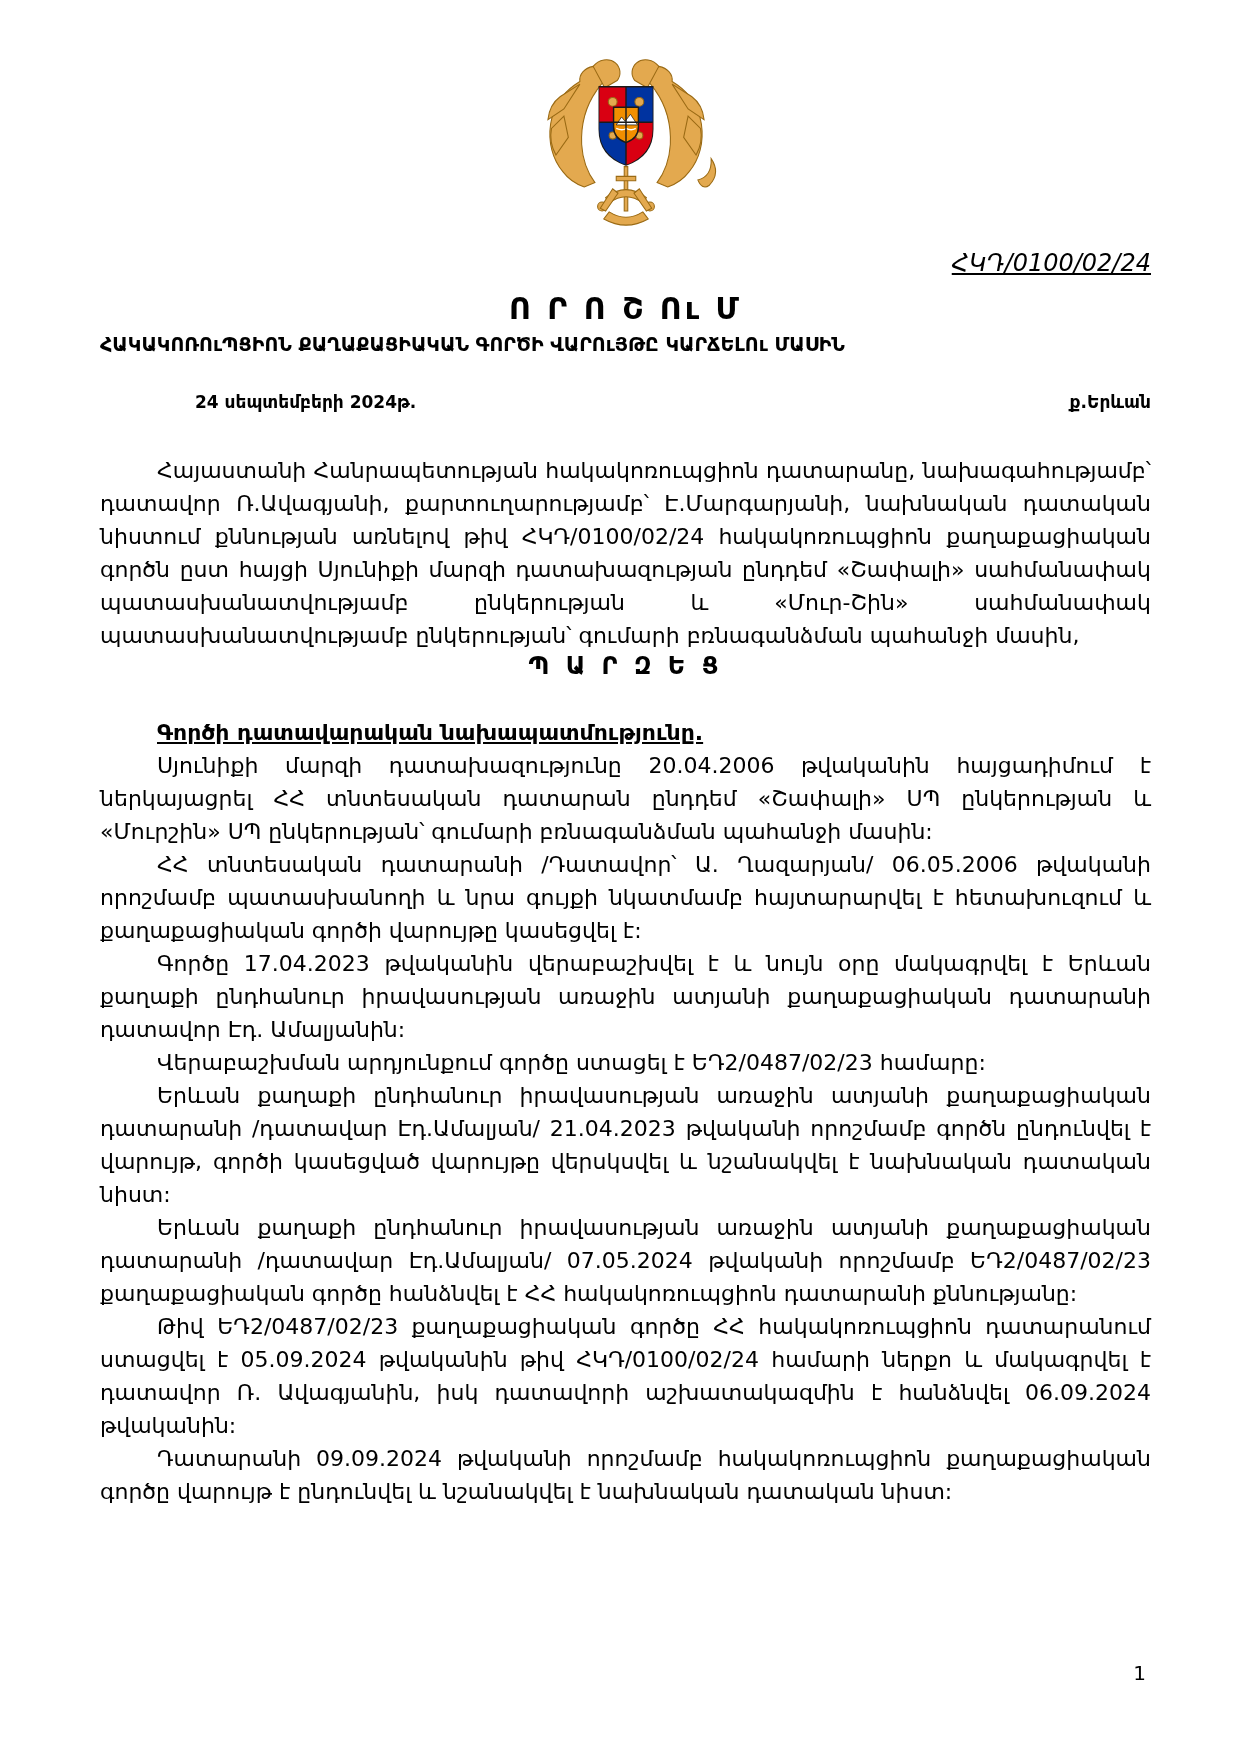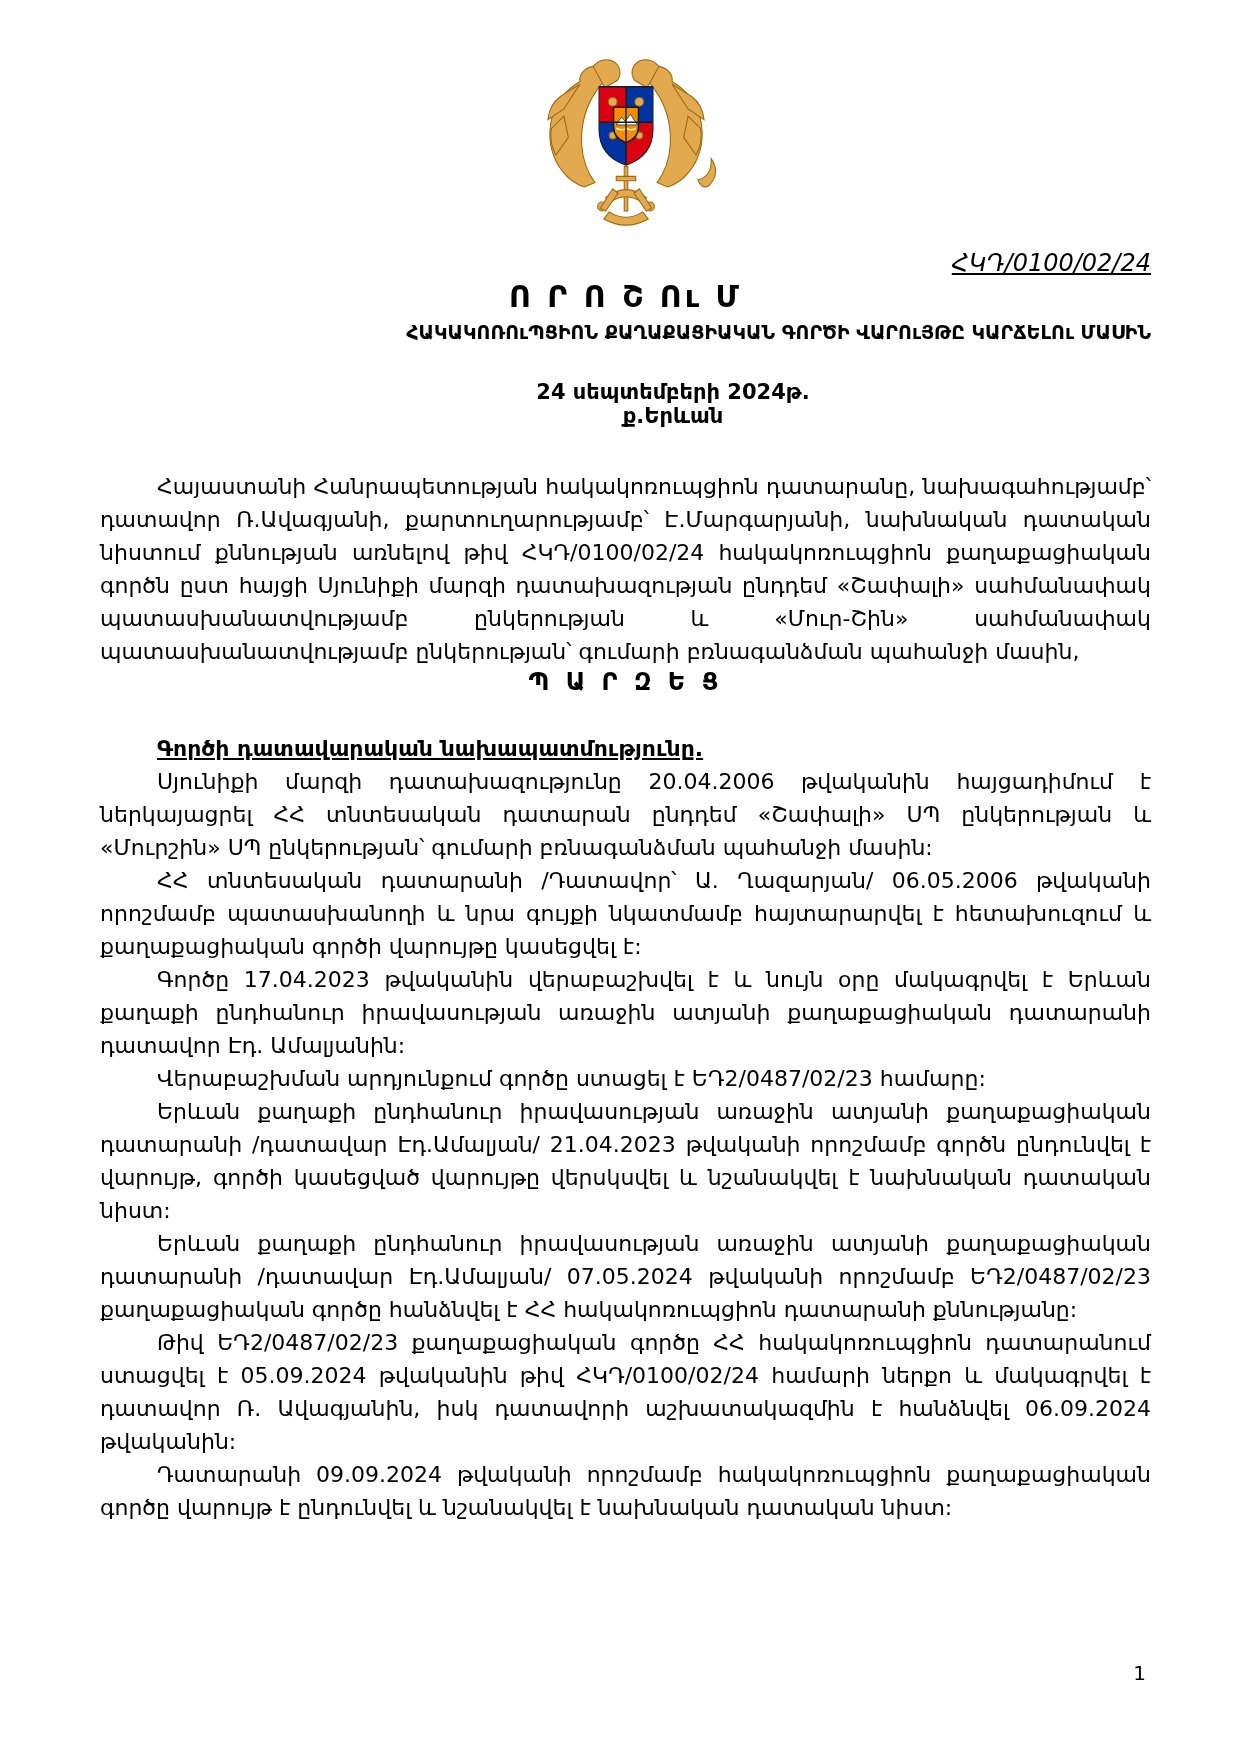--- a/index.html
+++ b/index.html
@@ -16,29 +16,29 @@
     padding:46px 90px 0 100px;
     overflow:hidden;
   }
   .emblem-wrap{text-align:center;height:190px;}
   .case-number{
     text-align:right;font-style:italic;font-size:24px;
     text-decoration:underline;margin-top:14px;line-height:1.1;
   }
   .doc-title{
     text-align:center;font-weight:bold;font-size:30px;
-    letter-spacing:3px;margin-top:4px;line-height:1.15;
+    letter-spacing:3px;margin-top:16px;line-height:1.15;
   }
   .doc-subtitle{
-    text-align:right;font-weight:bold;font-size:19px;
+    text-align:left;font-weight:bold;font-size:19px;
     margin-top:6px;line-height:1.2;
   }
   .date-row{
-    display:flex;justify-content:space-between;align-items:center;
-    font-weight:bold;font-size:21px;margin-top:36px;padding-left:95px;flex-direction:column;
+    display:flex;justify-content:space-between;align-items:flex-start;
+    font-weight:bold;font-size:17px;margin-top:36px;padding-left:95px;
   }
   .body-text{
     font-size:22px;line-height:33px;text-align:justify;
   }
   .preamble{margin-top:42px;text-indent:57px;}
   .resolve-heading{
     text-align:center;font-weight:bold;font-size:24px;
     letter-spacing:4px;line-height:1.2;
   }
   .section-heading{

